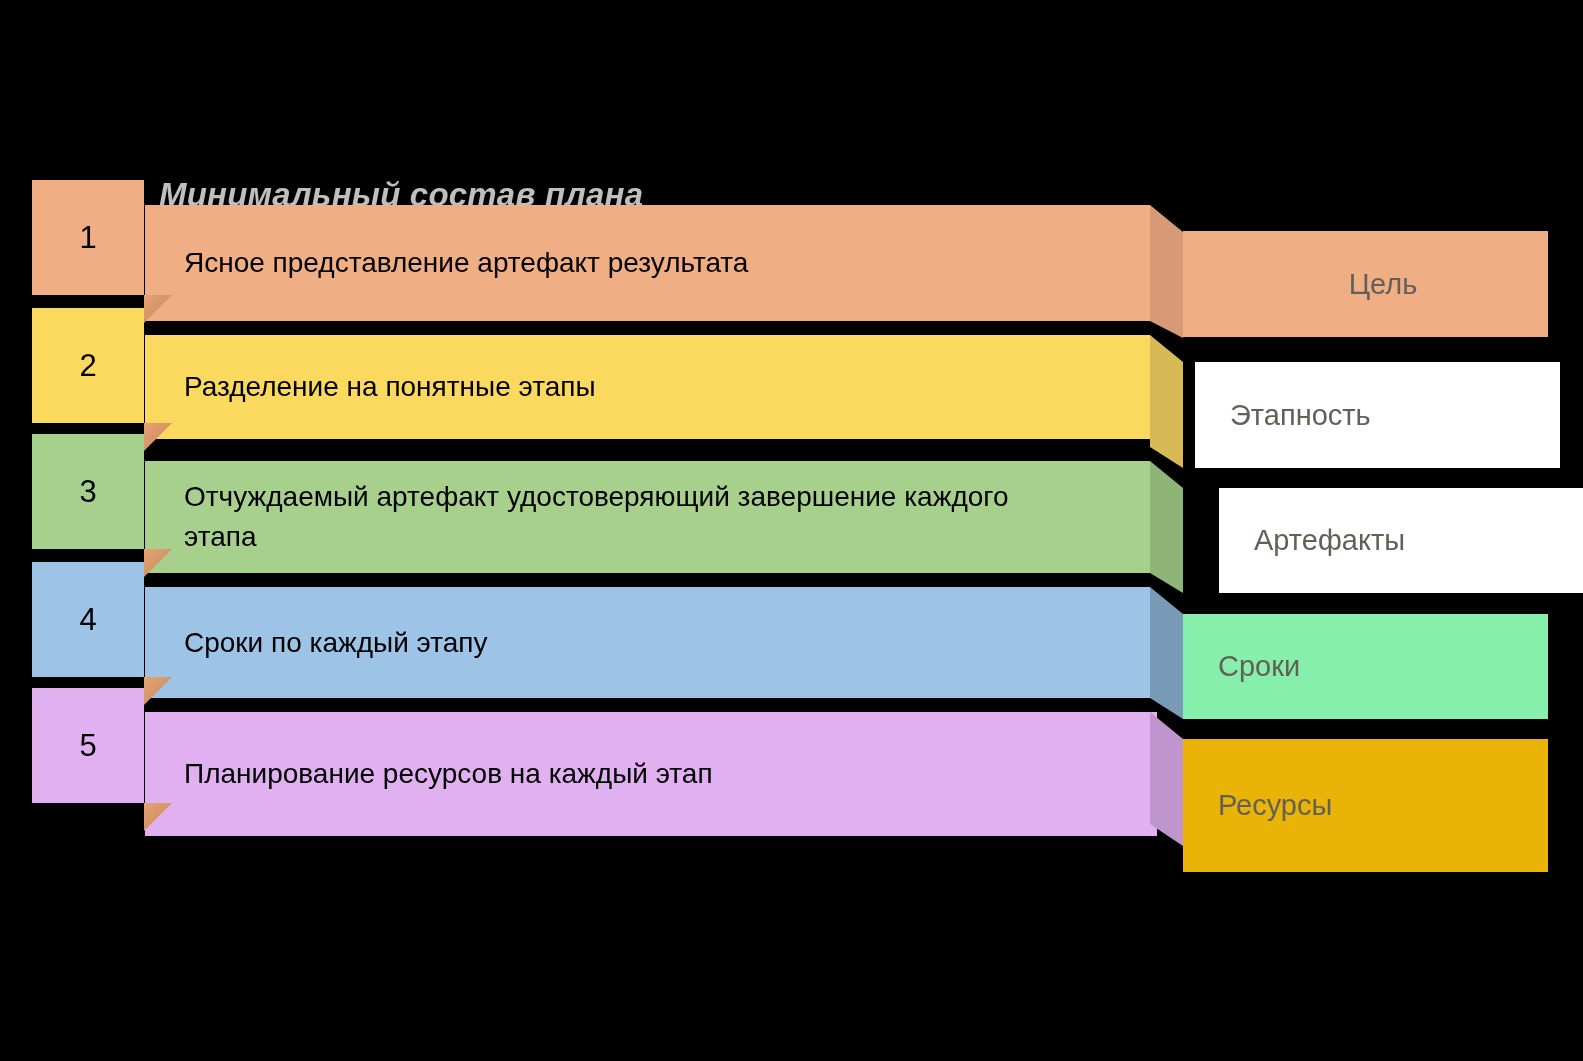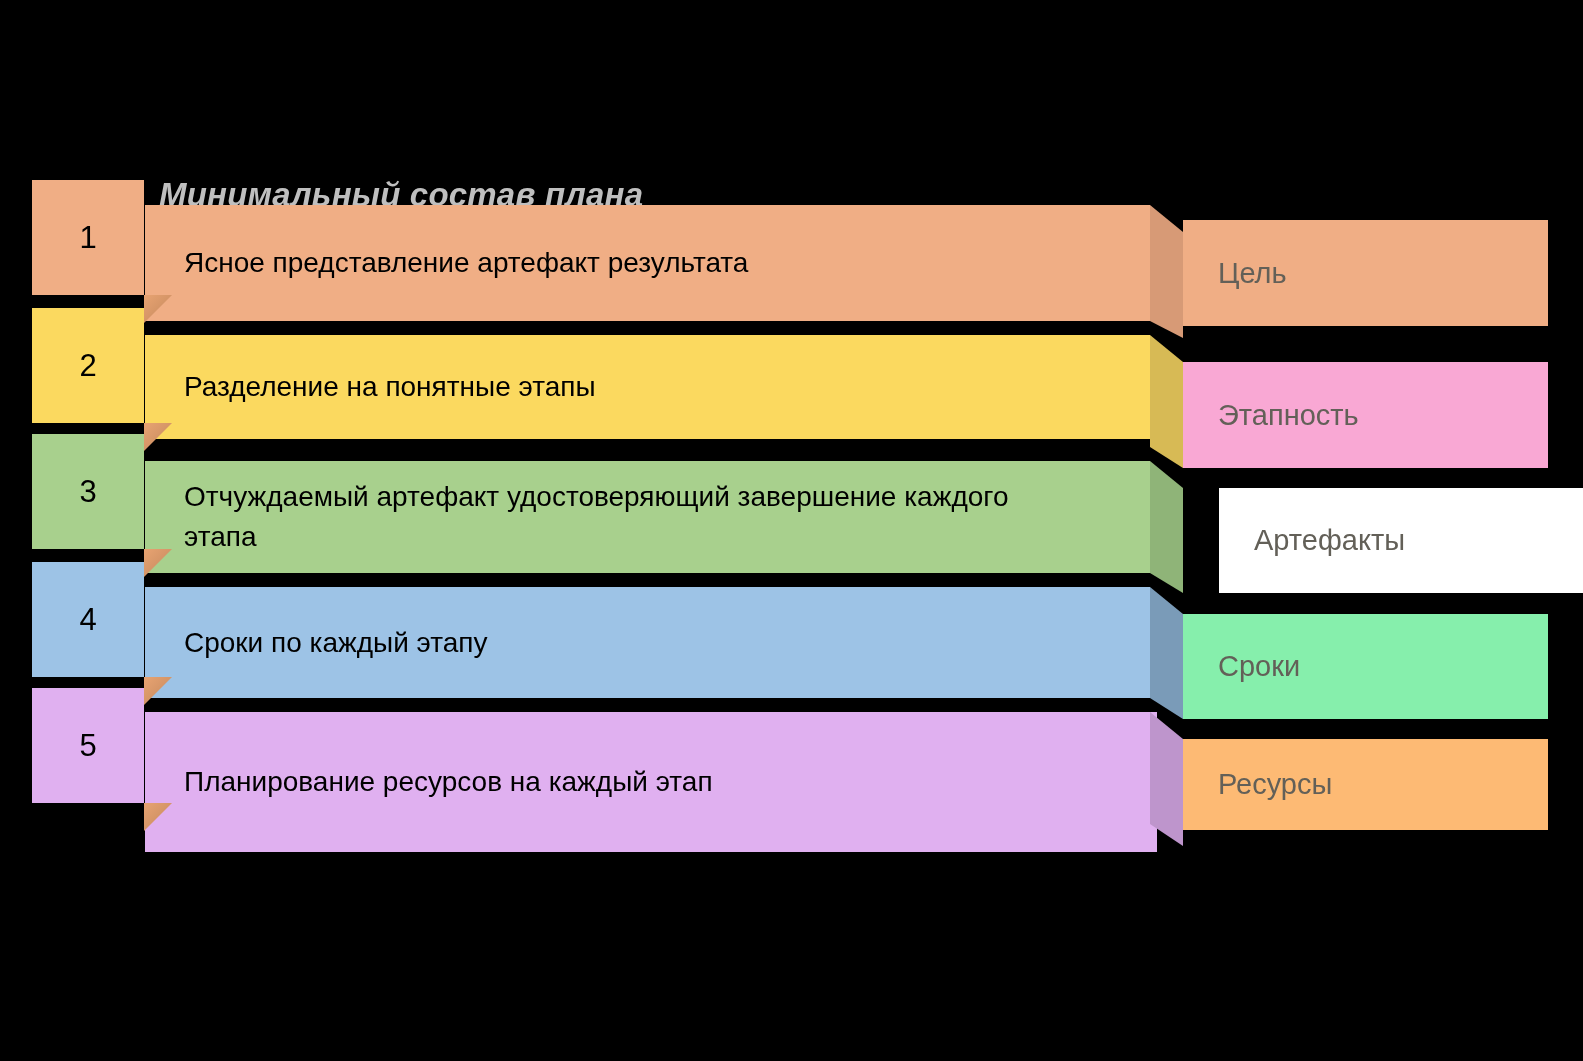--- a/index.html
+++ b/index.html
@@ -140,36 +140,36 @@
       </div>
       <div class="bar" style="top: 335px; height: 104px; width: 1005px; background: rgb(251, 217, 95);">
         <div class="bar-text">Разделение на понятные этапы</div>
       </div>
       <div class="bar" style="top: 461px; height: 112px; width: 1005px; background: rgb(168, 208, 141);">
         <div class="bar-text">Отчуждаемый артефакт удостоверяющий завершение каждого этапа</div>
       </div>
       <div class="bar" style="top: 587px; height: 111px; width: 1005px; background: rgb(157, 195, 230);">
         <div class="bar-text">Сроки по каждый этапу</div>
       </div>
-      <div class="bar" style="top: 712px; height: 140px; width: 1012px; background: rgb(224, 176, 240);">
+      <div class="bar" style="top: 712px; height: 124px; width: 1012px; background: rgb(224, 176, 240);">
         <div class="bar-text">Планирование ресурсов на каждый этап</div>
       </div>
     </div>
 
   <div id="panels">
-      <div class="panel" style="top: 220px; height: 106px; background: rgb(240, 174, 133);">
+      <div class="panel" style="top: 231px; height: 106px; background: rgb(240, 174, 133); justify-content: center;">
         <div class="panel-text">Цель</div>
       </div>
-      <div class="panel" style="top: 362px; height: 106px; background: #f9a8d4;">
+      <div class="panel" style="top: 362px; height: 106px; background: #ffffff; margin-left: 12px;">
         <div class="panel-text">Этапность</div>
       </div>
       <div class="panel" style="top: 488px; height: 105px; background: #ffffff; margin-left: 36px;">
         <div class="panel-text">Артефакты</div>
       </div>
       <div class="panel" style="top: 614px; height: 105px; background: #86efac;">
         <div class="panel-text">Сроки</div>
       </div>
-      <div class="panel" style="top: 739px; height: 91px; background: #fdba74;">
+      <div class="panel" style="top: 739px; height: 133px; background: #eab308;">
         <div class="panel-text">Ресурсы</div>
       </div>
     </div>
 
 </div>
 
 </body></html>

